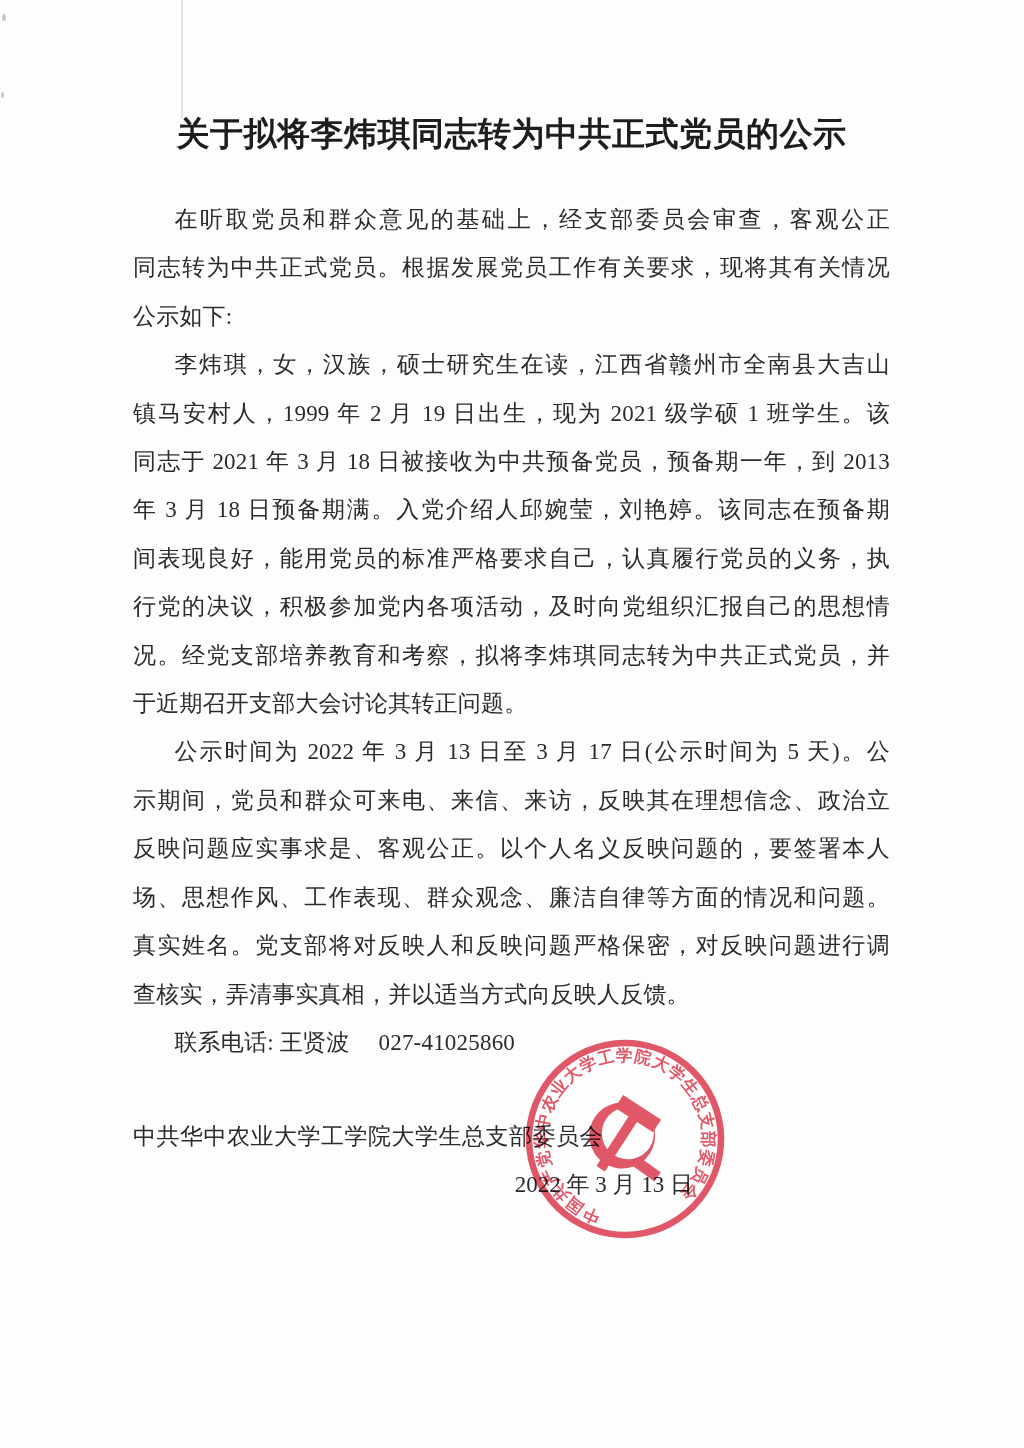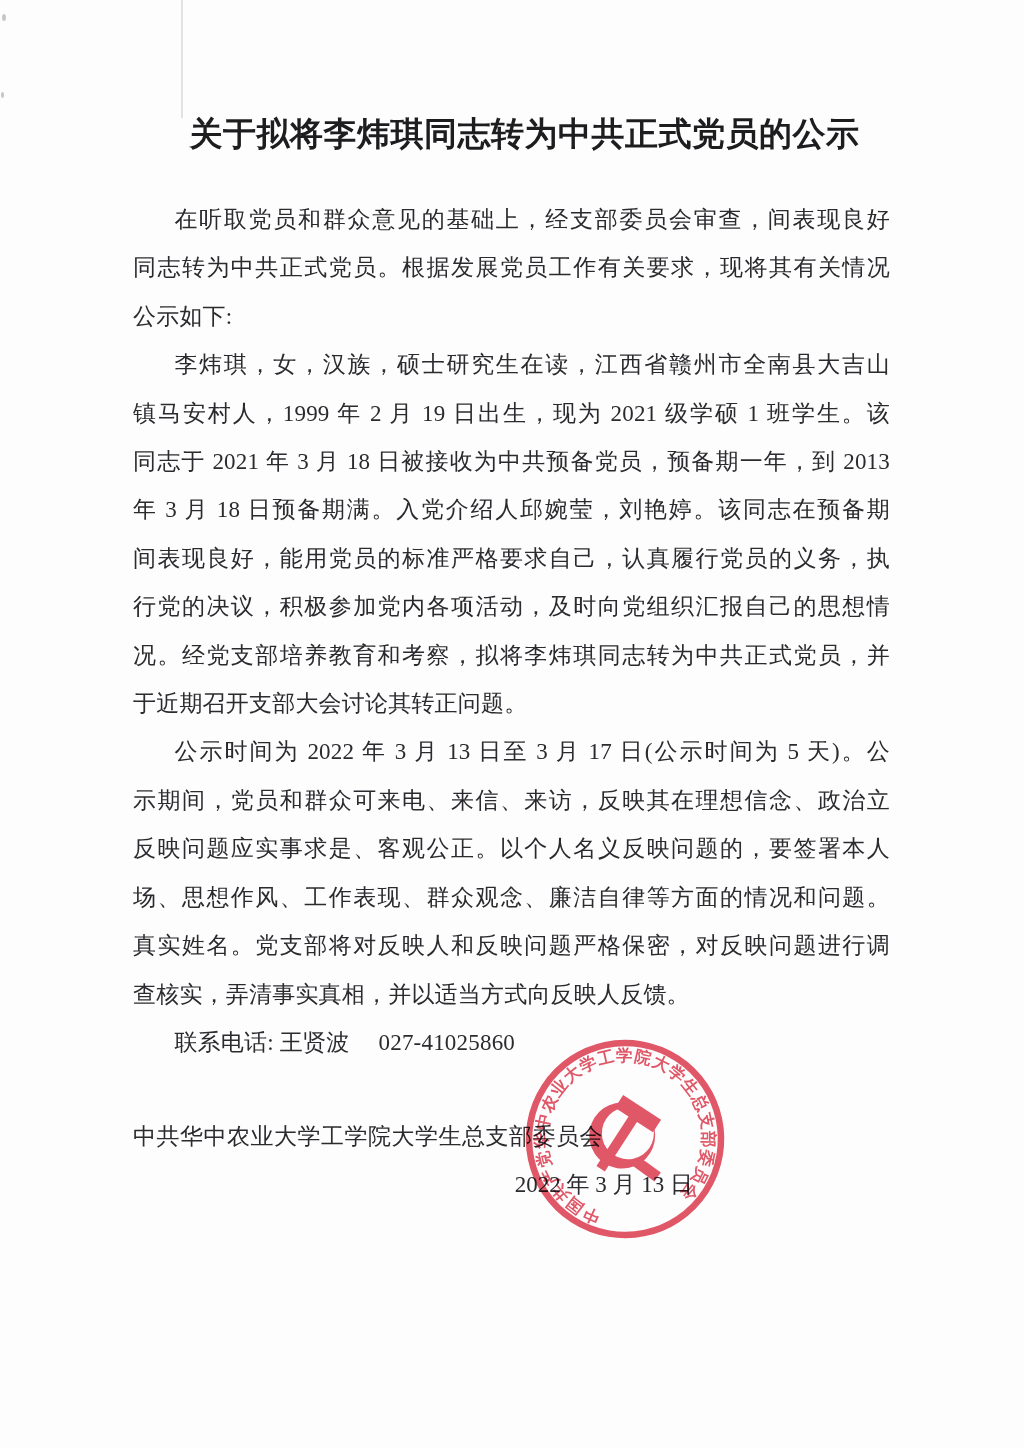--- a/index.html
+++ b/index.html
@@ -19,21 +19,21 @@
     left: 181px; top: 0;
     width: 2px; height: 118px;
     background: #e2e2e2;
   }
   .speck { position: absolute; background: #9a9a9a; border-radius: 50%; opacity: .55; }
   .speck.s1 { left: 2px; top: 14px;  width: 4px; height: 7px; }
   .speck.s2 { left: 1px; top: 92px;  width: 3px; height: 6px; }
 
   .doc-title {
     position: absolute;
-    left: 129px; top: 112px;
+    left: 116px; top: 112px;
     width: 757px;
     padding-left: 34px;
     text-align: center;
     font-size: 33px;
     font-weight: 700;
     letter-spacing: 0.5px;
     color: #1d1d20;
     white-space: nowrap;
   }
   .body-text {
@@ -77,21 +77,21 @@
 <div class="page">
 
   <div class="scan-line"></div>
   <div class="speck s1"></div>
   <div class="speck s2"></div>
 
   <h1 class="doc-title">关于拟将李炜琪同志转为中共正式党员的公示</h1>
 
   <div class="body-text">
       <div class="para">
-        <div class="line first">在听取党员和群众意见的基础上，经支部委员会审查，间表现良好</div>
+        <div class="line first">在听取党员和群众意见的基础上，经支部委员会审查，客观公正</div>
         <div class="line">同志转为中共正式党员。根据发展党员工作有关要求，现将其有关情况</div>
         <div class="line last">公示如下:</div>
       </div>
       <div class="para">
         <div class="line first">李炜琪，女，汉族，硕士研究生在读，江西省赣州市全南县大吉山</div>
         <div class="line">镇马安村人，1999 年 2 月 19 日出生，现为 2021 级学硕 1 班学生。该</div>
         <div class="line">同志于 2021 年 3 月 18 日被接收为中共预备党员，预备期一年，到 2013</div>
         <div class="line">年 3 月 18 日预备期满。入党介绍人邱婉莹，刘艳婷。该同志在预备期</div>
         <div class="line">间表现良好，能用党员的标准严格要求自己，认真履行党员的义务，执</div>
         <div class="line">行党的决议，积极参加党内各项活动，及时向党组织汇报自己的思想情</div>

